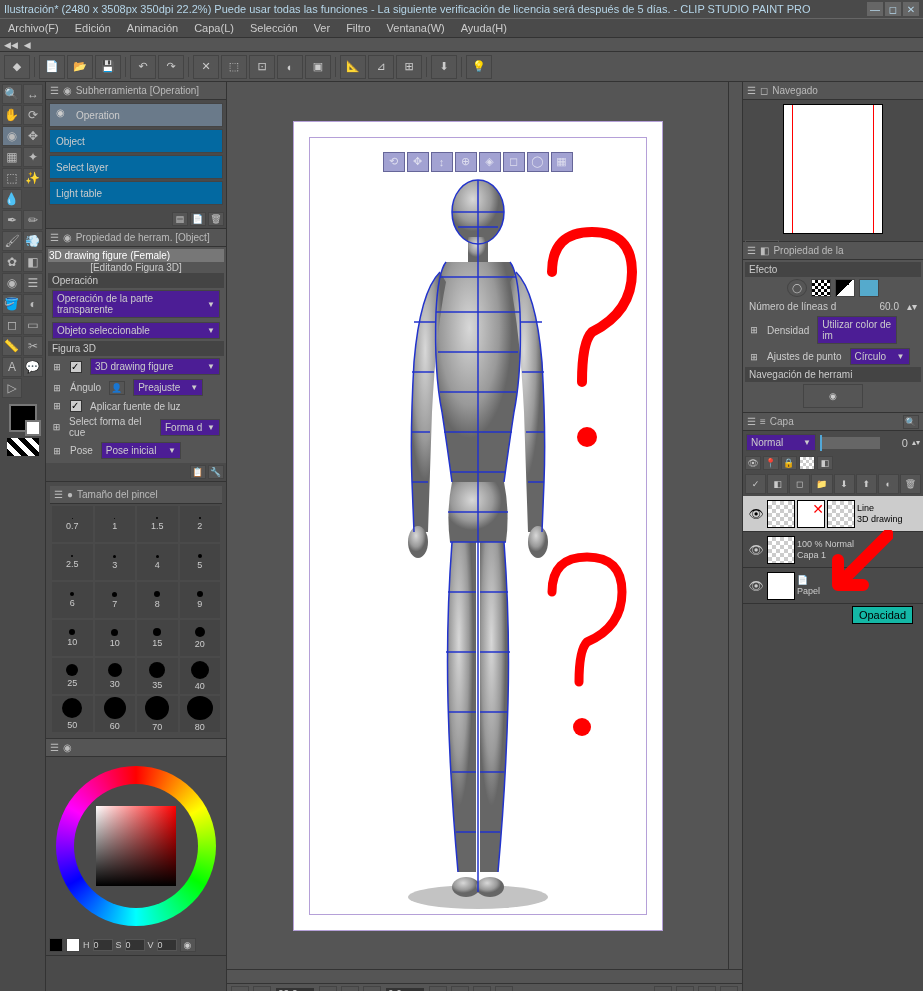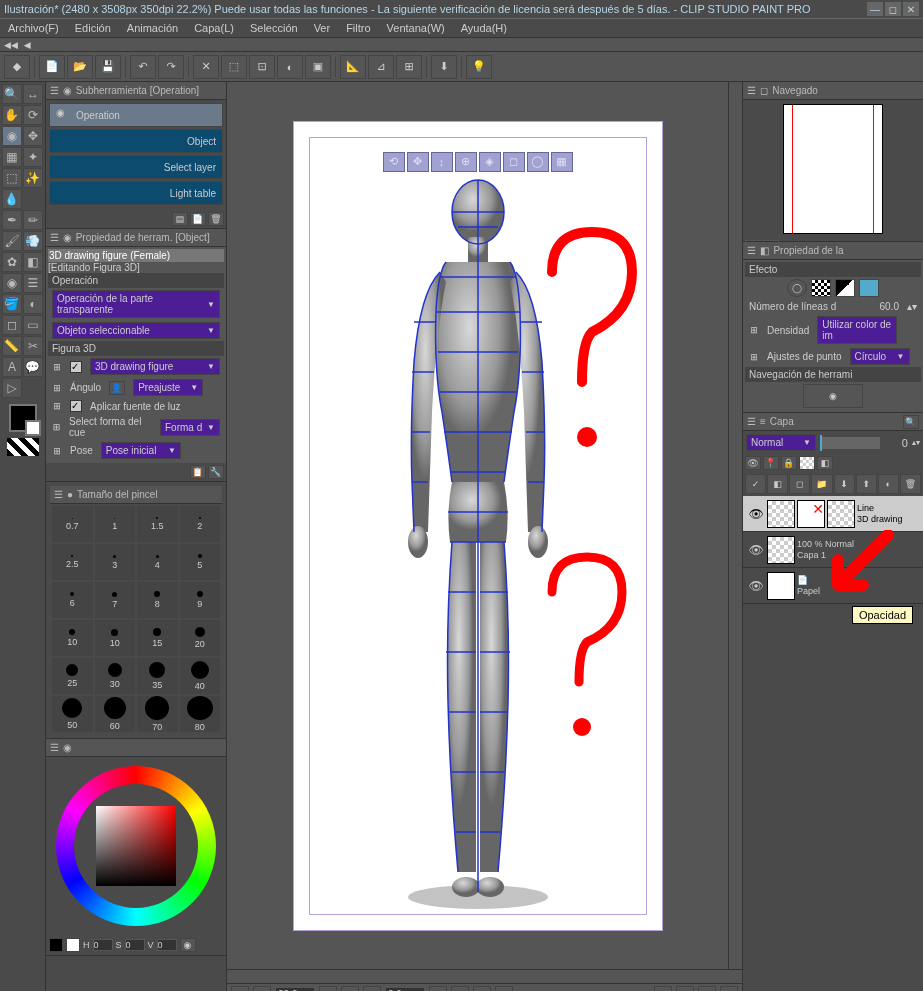--- a/index.html
+++ b/index.html
@@ -19,21 +19,21 @@
 .tool { width: 20px; height: 20px; background: #555; border: 1px solid #444; display: flex; align-items: center; justify-content: center; cursor: pointer; color: #bbb; font-size: 12px; }
 .tool.selected { background: #6a7a8a; }
 .color-swatches { margin-top: 4px; }
 .color-main { width: 28px; height: 28px; background: #000; border: 2px solid #777; position: relative; margin: 6px auto; }
 .color-sub { position: absolute; width: 16px; height: 16px; background: #fff; border: 2px solid #777; top: 14px; left: 14px; }
 .pattern-sw { width: 32px; height: 18px; background: repeating-linear-gradient(45deg,#000,#000 5px,#fff 5px,#fff 10px); margin: 2px auto; }
 .left-panels { width: 181px; background: #4a4a4a; border-right: 1px solid #333; display: flex; flex-direction: column; }
 .panel { border-bottom: 1px solid #333; }
 .panel-header { height: 18px; background: #555; display: flex; align-items: center; padding: 0 4px; font-size: 10px; color: #bbb; gap: 4px; border-bottom: 1px solid #333; }
 .panel-body { padding: 3px; }
-.subtool-item { height: 24px; background: #0c4a6e; border: 1px solid #444; margin-bottom: 2px; display: flex; align-items: center; padding: 0 6px; cursor: pointer; justify-content: flex-end; font-size: 10px; }
+.subtool-item { height: 24px; background: #0369a1; border: 1px solid #444; margin-bottom: 2px; display: flex; align-items: center; padding: 0 6px; cursor: pointer; justify-content: flex-start; font-size: 10px; }
 .subtool-item.first { justify-content: flex-start; background: #6a7a8a; }
 .subtool-item .ic { width: 16px; height: 16px; margin-right: 4px; display: inline-block; }
 .panel-icons-row { display: flex; justify-content: flex-end; gap: 2px; padding: 2px; }
 .mini-btn { width: 16px; height: 14px; background: #555; border: 1px solid #444; cursor: pointer; display: flex; align-items: center; justify-content: center; font-size: 9px; }
 .prop-body { background: #555; padding: 2px; font-size: 10px; }
 .prop-row { padding: 2px 4px; display: flex; align-items: center; gap: 8px; }
 .prop-highlight { color: #ff3333; font-size: 9px; padding: 1px 2px; }
 .prop-highlight2 { color: #fff; background: #777; padding: 1px; }
 .dropdown { background: #4c1d95; border: 1px solid #444; padding: 2px 4px; display: flex; align-items: center; justify-content: space-between; cursor: pointer; font-size: 10px; flex: 1; }
 .dropdown .arrow { font-size: 8px; }
@@ -80,21 +80,21 @@
 .layer-thumb { width: 28px; height: 28px; background: #fff; border: 1px solid #000; margin-right: 2px; }
 .layer-thumb.checker { background: repeating-conic-gradient(#ccc 0 25%,#fff 0 50%) 0 0/8px 8px; }
 .layer-thumb.paper { background: #fff; }
 .layer-info { flex: 1; font-size: 9px; line-height: 1.2; }
 .layer-icons-row { display: flex; gap: 1px; padding: 2px; }
 .layer-icons-row .mini-btn { width: 22px; height: 20px; }
 .opacity-row { display: flex; align-items: center; gap: 4px; padding: 3px; }
 .opacity-slider { flex: 1; height: 12px; background: #666; position: relative; cursor: pointer; }
 .opacity-slider .knob { position: absolute; left: 0; top: -2px; width: 2px; height: 16px; background: #52a8d8; }
 .opacity-val { width: 24px; text-align: right; }
-.tooltip { position: absolute; background: #fef9c3; color: #000; border: 1px solid #000; padding: 2px 6px; font-size: 11px; top: 524px; right: 10px; z-index: 200; }
+.tooltip { position: absolute; background: #14b8a6; color: #000; border: 1px solid #000; padding: 2px 6px; font-size: 11px; top: 524px; right: 10px; z-index: 200; }
 .expand-icon { width: 10px; display: inline-block; text-align: center; font-size: 9px; }
 svg.figure-svg { width: 100%; height: 100%; }
 .top-panel-strip { height: 14px; background: #555; border-bottom: 1px solid #333; display: flex; align-items: center; padding: 0 4px; font-size: 9px; gap: 6px; }
 .tps-arrow { cursor: pointer; }
 .lock-row { display: flex; align-items: center; gap: 2px; padding: 2px; }
 </style>
 </head>
 <body>
 
 <div class="titlebar">
@@ -247,21 +247,21 @@
     </div>
 
     <div class="panel">
       <div class="panel-header">
         <span>☰</span>
         <span>◉</span>
         <span>Propiedad de herram. [Object]</span>
       </div>
       <div class="prop-body">
         <div class="prop-highlight2">3D drawing figure (Female)</div>
-        <div style="text-align:left">[Editando Figura 3D]</div>
+        <div style="text-align:center">[Editando Figura 3D]</div>
         <div class="section-title">Operación</div>
         <div class="prop-row">
             <div class="dropdown">
               <span>Operación de la parte transparente</span>
               <span class="arrow">▼</span>
             </div>
           </div>
         <div class="prop-row">
             <div class="dropdown">
               <span>Objeto seleccionable</span>

